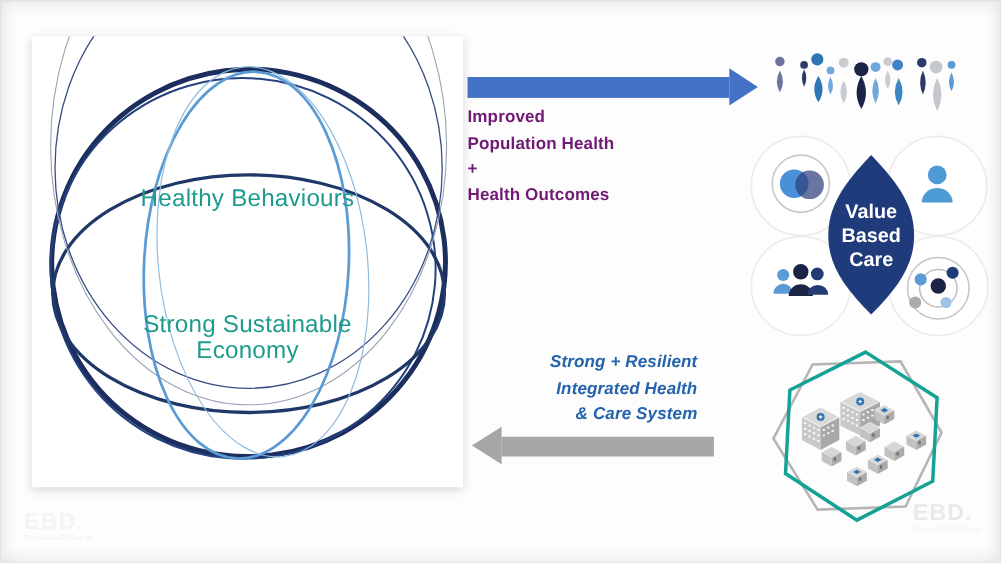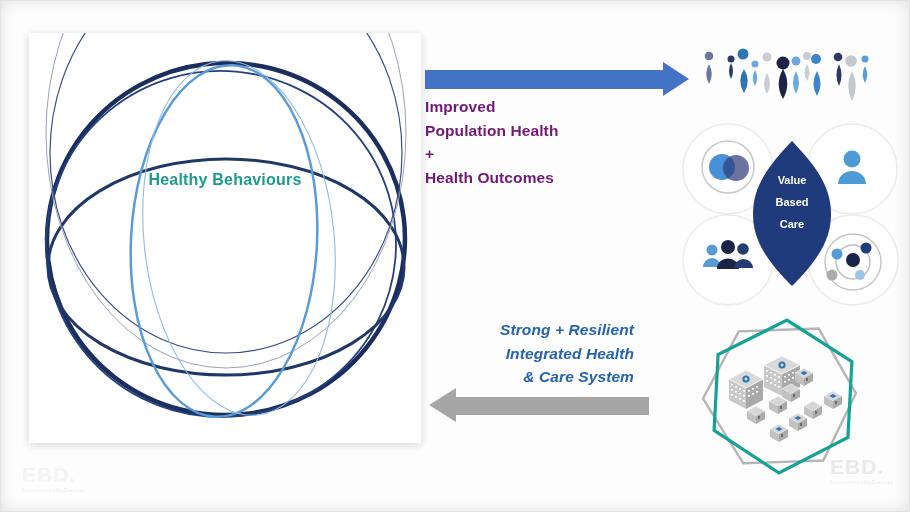--- a/index.html
+++ b/index.html
@@ -13,21 +13,21 @@
     box-shadow:inset 0 0 16px rgba(0,0,0,0.12);
   }
   
   .globe-card{
     position:absolute;left:28px;top:32px;width:392px;height:410px;
     background:#ffffff;box-shadow:0 2px 9px rgba(0,0,0,0.16);
   }
   .globe-card svg{position:absolute;left:0;top:0;}
   .globe-label{
     position:absolute;left:0;width:100%;text-align:center;
-    color:#1D9B8C;font-weight:bold;font-size:16px;line-height:23px;
+    color:#1D9B8C;font-weight:normal;font-size:22px;line-height:23px;
     white-space:pre-line;letter-spacing:.2px;
   }
   .lbl-healthy{top:135px;}
   .lbl-social{top:177px;}
   .lbl-economy{top:250px;}
   
   .arrow{position:absolute;}
   .arrow .shaft{position:absolute;}
   .arrow .head{position:absolute;width:0;height:0;}
   .arrow-top .shaft{left:0;top:9px;width:238px;height:19px;background:#4472C4;}
@@ -37,22 +37,22 @@
   
   .flow-text{
     position:absolute;font-weight:bold;font-size:15.5px;line-height:23.5px;
     white-space:pre-line;letter-spacing:.1px;
   }
   .flow-text-top{left:424px;top:94px;width:230px;color:#701a75;text-align:left;}
   .flow-text-bottom{left:414px;top:317px;width:219px;color:#2563AC;text-align:right;font-style:italic;}
   
   .vbc-svg{position:absolute;left:678px;top:113px;}
   .vbc-text{
-    position:absolute;left:750px;top:168px;width:82px;text-align:center;
-    color:#ffffff;font-weight:bold;font-size:11px;line-height:22px;white-space:pre-line;
+    position:absolute;left:750px;top:180px;width:82px;text-align:center;
+    color:#ffffff;font-weight:bold;font-size:18px;line-height:22px;white-space:pre-line;
   }
   
   .crowd-svg{position:absolute;left:690px;top:33px;}
   .hex-svg{position:absolute;left:683px;top:298px;}
   
   .watermark{position:absolute;line-height:1;user-select:none;}
   .watermark .wm-logo{font-weight:bold;font-size:21px;letter-spacing:1px;}
   .watermark .wm-tag{font-size:6px;letter-spacing:.5px;margin-top:2px;}
   .wm-bl{left:21px;top:463px;color:#f4f4f4;}
   .wm-bl .wm-tag{color:#eeeeee;}
@@ -73,20 +73,22 @@
 
         <ellipse cx="197" cy="234" rx="178" ry="108" stroke="#1F3868" stroke-width="3"></ellipse>
         <ellipse cx="197" cy="120" rx="176" ry="200" stroke="#3A4E86" stroke-width="1.2"></ellipse>
         <ellipse cx="197" cy="100" rx="180" ry="235" stroke="#9AA2B5" stroke-width="1"></ellipse>
 
         <ellipse cx="195" cy="208" rx="93" ry="176" stroke="#5B9BD5" stroke-width="2.5" transform="rotate(3 195 208)"></ellipse>
         <ellipse cx="210" cy="205" rx="95" ry="178" stroke="#8FBCE0" stroke-width="1.1" transform="rotate(-6 210 205)"></ellipse>
       </g>
     </svg>
     <div class="globe-label lbl-healthy">Healthy Behaviours</div>
+    <div class="globe-label lbl-economy">Strong Sustainable
+Economy</div>
   </div>
 
   <div class="arrow arrow-top" style="left:424px;top:60px;width:266px;height:36px;">
     <div class="shaft"></div>
     <div class="head"></div>
   </div>
   <div class="flow-text flow-text-top">Improved
 Population Health
 +
 Health Outcomes</div>

